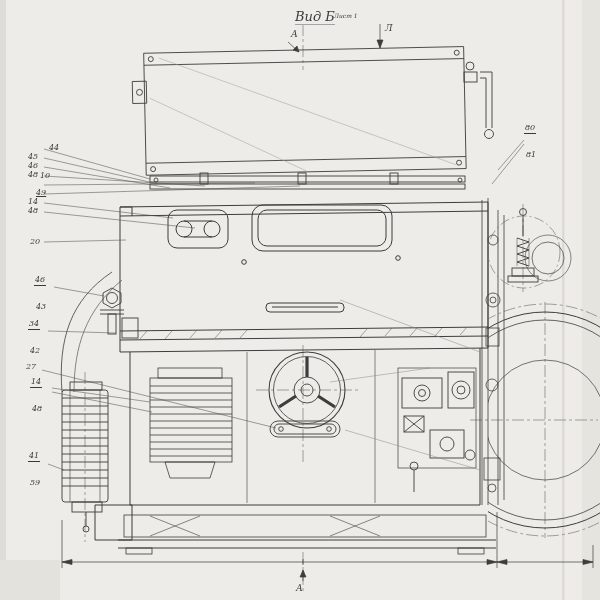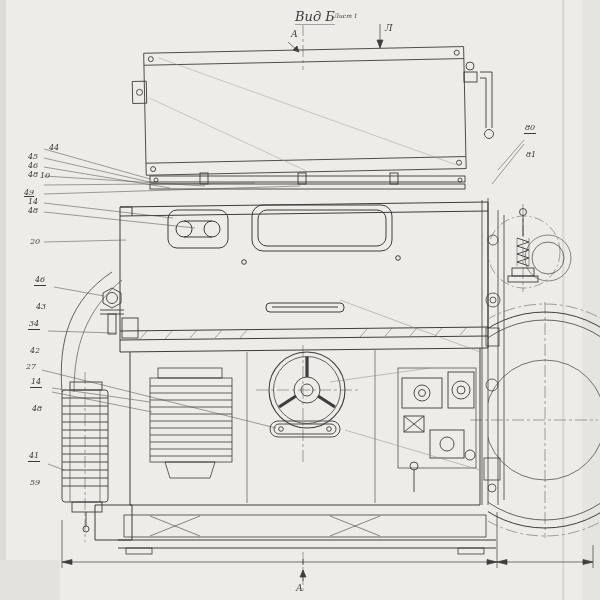--- a/index.html
+++ b/index.html
@@ -303,21 +303,21 @@
   <span class="lbl sheet-note" style="left:334px;top:13px;">Лист 1</span>
   <span class="lbl sec" style="left:291px;top:30px;">А</span>
   <span class="lbl sec" style="left:385px;top:24px;">Л</span>
   <span class="lbl sec" style="left:296px;top:584px;">А</span>
 
   <span class="lbl" style="left:28px;top:144px;margin-left:21px;">44</span>
   <span class="lbl" style="left:28px;top:153px;">45</span>
   <span class="lbl" style="left:28px;top:162px;">46</span>
   <span class="lbl" style="left:28px;top:171px;">48</span>
   <span class="lbl" style="left:28px;top:172px;margin-left:12px;">10</span>
-  <span class="lbl" style="left:24px;top:189px;text-decoration:underline;">49</span>
+  <span class="lbl" style="left:36px;top:189px;text-decoration:underline;">49</span>
   <span class="lbl" style="left:28px;top:198px;">14</span>
   <span class="lbl" style="left:28px;top:207px;">48</span>
   <span class="lbl" style="left:30px;top:238px;">20</span>
 
   <span class="lbl frac" style="left:34px;top:276px;">
     <span class="top">46</span>
     <span class="bot">43</span>
   </span>
 
   <span class="lbl frac" style="left:28px;top:320px;">

